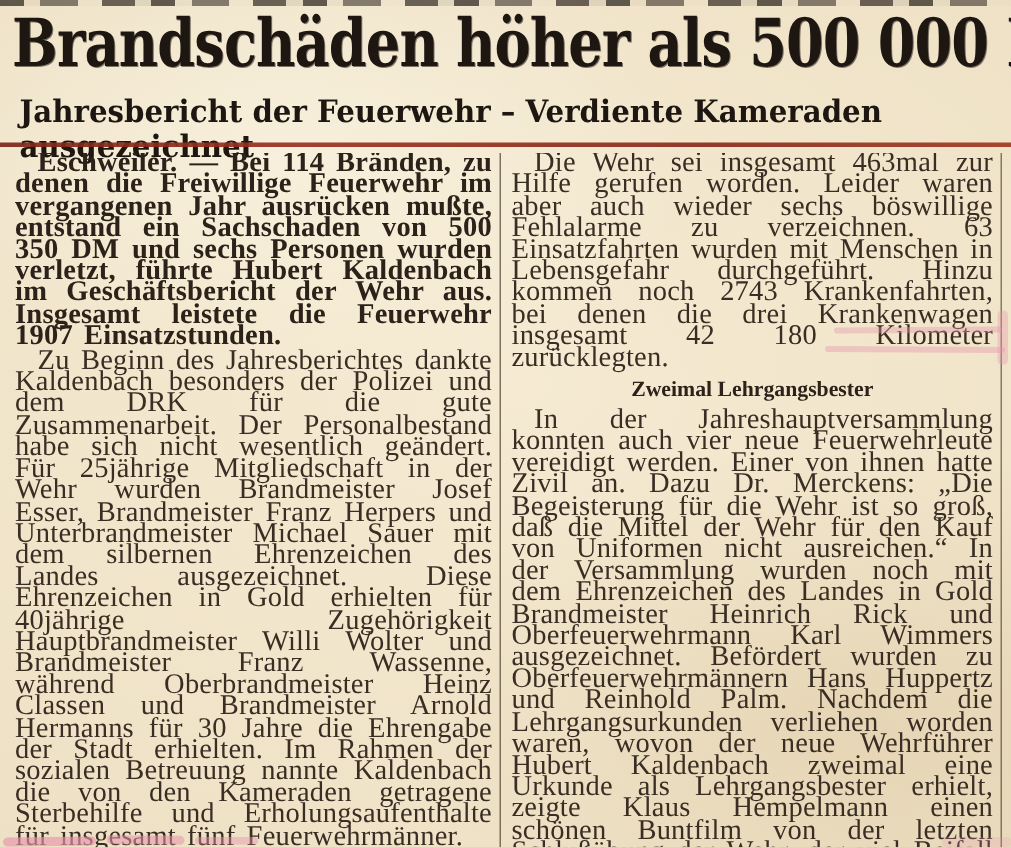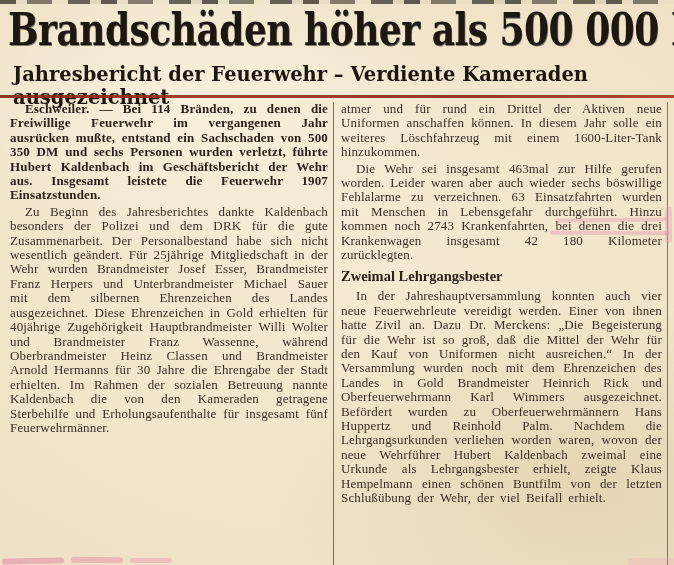--- a/index.html
+++ b/index.html
@@ -59,33 +59,34 @@
     display: flex;
     border-right: 1px solid rgba(74,62,48,0.65);
     overflow: hidden;
   }
   .col { overflow: hidden; }
   .col.left  { flex: 0 0 318px; padding-right: 5px; }
   .col-rule  { flex: 0 0 1px; background: rgba(74,62,48,0.7); margin-right: 7px; }
   .col.right { flex: 1 1 auto; padding-right: 5px; }
   .col p {
     margin: 0;
-    font-size: 13px; line-height: 14.4px;
+    font-size: 19px; line-height: 14.4px;
     text-align: justify;
     text-indent: 15px;
     word-spacing: 2.5px;
     letter-spacing: 0.15px;
     color: var(--ink_body, #3a2e24);
     hyphens: auto;
   }
   .col p + p { margin-top: 2px; }
   .col p.lead { font-weight: bold; color: #2c221a; }
   .col p.noindent { text-indent: 0; }
   .col h3 {
     margin: 7px 0 4px;
+    text-align: center;
     font-size: 14.5px; line-height: 1.1;
     font-weight: bold;
     color: #2c221a;
   }
   .marker { position: absolute; border-radius: 3px; pointer-events: none; }
   .marker.m-bl1 { left: 2px;   bottom: 1px; width: 62px;  height: 6px; background: var(--marker_pink, #e795ac); opacity: 0.65; transform: rotate(-0.8deg); }
   .marker.m-bl2 { left: 71px;  bottom: 2px; width: 52px;  height: 6px; background: var(--marker_pink, #e795ac); opacity: 0.55; transform: rotate(0.5deg); }
   .marker.m-bl3 { left: 130px; bottom: 2px; width: 42px;  height: 5px; background: var(--marker_pink, #e795ac); opacity: 0.45; }
   .marker.m-u1  { left: 556px; top: 218px;  width: 112px; height: 4px; background: var(--marker_pink, #e795ac); opacity: 0.40; transform: rotate(-0.4deg); }
   .marker.m-u2  { left: 550px; top: 231px;  width: 120px; height: 4px; background: var(--marker_pink, #e795ac); opacity: 0.42; transform: rotate(0.3deg); }
@@ -108,21 +109,20 @@
   <div class="columns">
 
     <div class="col left">
       <p class="lead">Eschweiler. — Bei 114 Bränden, zu denen die Freiwillige Feuerwehr im vergangenen Jahr ausrücken mußte, entstand ein Sachschaden von 500 350 DM und sechs Personen wurden verletzt, führte Hubert Kaldenbach im Geschäftsbericht der Wehr aus. Insgesamt leistete die Feuerwehr 1907 Einsatzstunden.</p>
       <p>Zu Beginn des Jahresberichtes dankte Kaldenbach besonders der Polizei und dem DRK für die gute Zusammenarbeit. Der Personalbestand habe sich nicht wesentlich geändert. Für 25jährige Mitgliedschaft in der Wehr wurden Brandmeister Josef Esser, Brandmeister Franz Herpers und Unterbrandmeister Michael Sauer mit dem silbernen Ehrenzeichen des Landes ausgezeichnet. Diese Ehrenzeichen in Gold erhielten für 40jährige Zugehörigkeit Hauptbrandmeister Willi Wolter und Brandmeister Franz Wassenne, während Oberbrandmeister Heinz Classen und Brandmeister Arnold Hermanns für 30 Jahre die Ehrengabe der Stadt erhielten. Im Rahmen der sozialen Betreuung nannte Kaldenbach die von den Kameraden getragene Sterbehilfe und Erholungsaufenthalte für insgesamt fünf Feuerwehrmänner.</p>
     </div>
 
     <div class="col-rule"></div>
 
     <div class="col right">
-      <p class="noindent">atmer und für rund ein Drittel der Aktiven neue Uniformen anschaffen können. In diesem Jahr solle ein weiteres Löschfahrzeug mit einem 1600-Liter-Tank hinzukommen.</p>
       <p>Die Wehr sei insgesamt 463mal zur Hilfe gerufen worden. Leider waren aber auch wieder sechs böswillige Fehlalarme zu verzeichnen. 63 Einsatzfahrten wurden mit Menschen in Lebensgefahr durchgeführt. Hinzu kommen noch 2743 Krankenfahrten, bei denen die drei Krankenwagen insgesamt 42 180 Kilometer zurücklegten.</p>
       <h3>Zweimal Lehrgangsbester</h3>
       <p>In der Jahreshauptversammlung konnten auch vier neue Feuerwehrleute vereidigt werden. Einer von ihnen hatte Zivil an. Dazu Dr. Merckens: „Die Begeisterung für die Wehr ist so groß, daß die Mittel der Wehr für den Kauf von Uniformen nicht ausreichen.“ In der Versammlung wurden noch mit dem Ehrenzeichen des Landes in Gold Brandmeister Heinrich Rick und Oberfeuerwehrmann Karl Wimmers ausgezeichnet. Befördert wurden zu Oberfeuerwehrmännern Hans Huppertz und Reinhold Palm. Nachdem die Lehrgangsurkunden verliehen worden waren, wovon der neue Wehrführer Hubert Kaldenbach zweimal eine Urkunde als Lehrgangsbester erhielt, zeigte Klaus Hempelmann einen schönen Buntfilm von der letzten Schlußübung der Wehr, der viel Beifall erhielt.</p>
     </div>
 
   </div>
 
   <div class="marker m-u1"></div>
   <div class="marker m-u2"></div>
   <div class="marker m-rm"></div>

